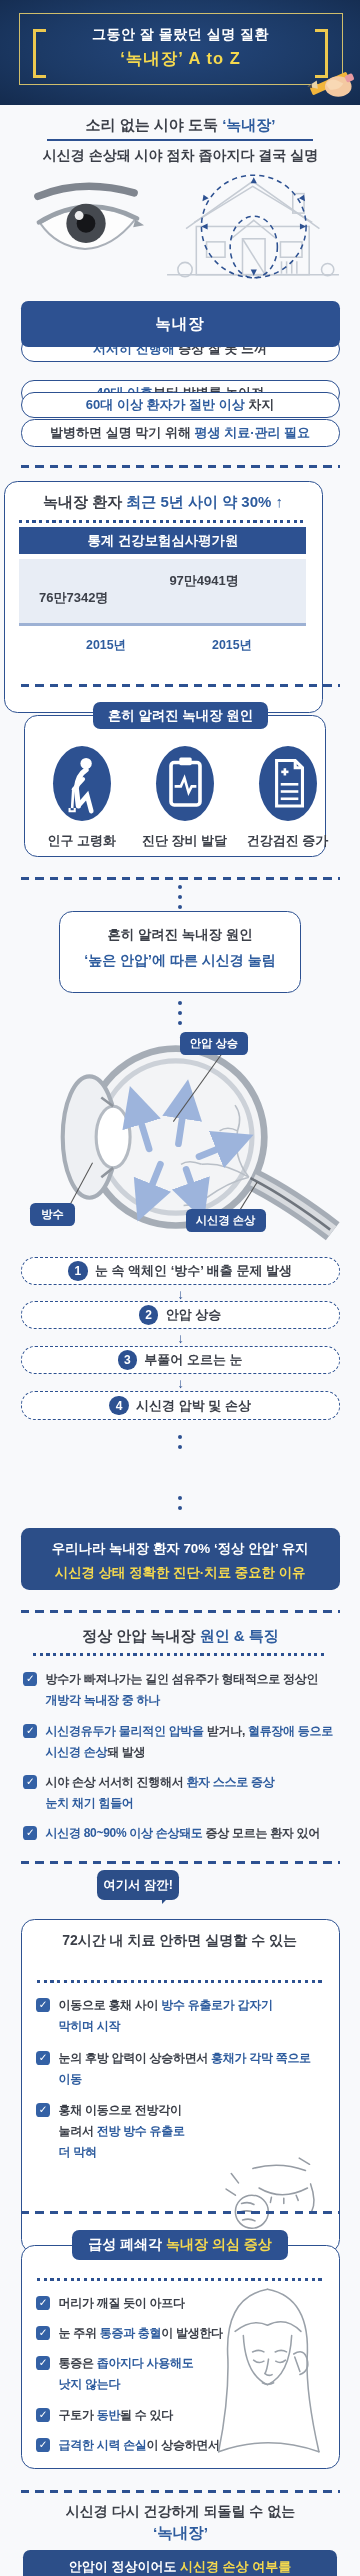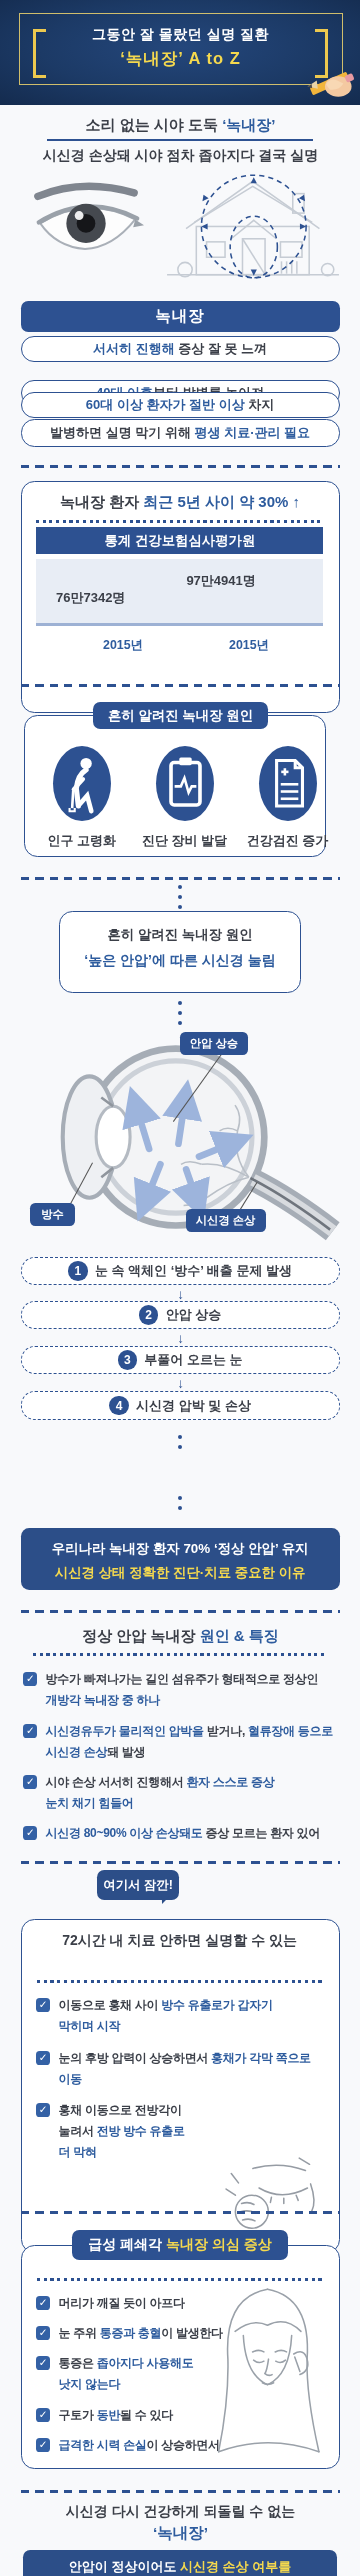--- a/index.html
+++ b/index.html
@@ -123,39 +123,39 @@
     <g fill="#2d5191">
       <polygon points="174,16 168,28 180,28"></polygon>
         <polygon points="174,208 168,196 180,196"></polygon>
       <polygon points="76,50 74,63 86,57"></polygon>
         <polygon points="272,50 274,63 262,57"></polygon>
       <polygon points="72,112 84,106 84,118"></polygon>
         <polygon points="276,112 264,106 264,118"></polygon>
     </g>
   </svg>
 
-  <div class="pill" style="top:301px;left:20.6px;width:319px;height:31px;font-size:15.5px;letter-spacing:1px">
+  <div class="pill" style="top:301px;left:20.6px;width:319px;height:46px;font-size:15.5px;letter-spacing:1px">
     <span>녹내장</span>
   </div>
   <div class="outline-box" style="top:336px;left:20.6px;width:319px;height:26px;font-size:13px;line-height:23px;text-align:center">
     <span><span class="sg-b">서서히 진행해</span><span class="sg-d"> 증상 잘 못 느껴</span></span>
   </div>
   <div class="outline-box" style="top:380px;left:20.6px;width:319px;height:26px;font-size:13px;line-height:23px;text-align:center">
     <span><span class="sg-b">40대 이후</span><span class="sg-d">부터 발병률 높아져</span></span>
   </div>
   <div class="outline-box" style="top:392px;left:20.6px;width:319px;height:26px;font-size:13px;line-height:23px;text-align:center">
     <span><span class="sg-b">60대 이상 환자가 절반 이상</span><span class="sg-d"> 차지</span></span>
   </div>
   <div class="outline-box" style="top:419px;left:20.6px;width:319px;height:28px;font-size:13px;line-height:25px;text-align:center">
     <span><span class="sg-d">발병하면 실명 막기 위해 </span><span class="sg-b">평생 치료·관리 필요</span></span>
   </div>
 
   <div class="div-dashed" style="top:465px"></div>
 
-  <div class="outline-box" style="top:481px;left:21px;width:319px;height:232px">
+  <div class="outline-box" style="top:481px;left:4px;width:319px;height:232px">
     <div class="abs" style="top:11.3px;left:0;width:316px;text-align:center;font-size:15px">
       <span><span class="sg-d">녹내장 환자 </span><span class="sg-b">최근 5년 사이 약 30% ↑</span></span>
     </div>
     <div class="div-dotted" style="top:38px;left:14.4px;width:287px"></div>
     <div class="abs" style="top:45px;left:14.4px;width:287px;height:27px;background:var(--primary-blue);
          color:#fff;font-size:13.4px;display:flex;align-items:center;justify-content:center">
       <span>통계 건강보험심사평가원</span>
     </div>
     <div class="abs" style="top:77px;left:14.4px;width:287px;height:67px;background:var(--panel);
          border-bottom:3.6px solid var(--axis)">

